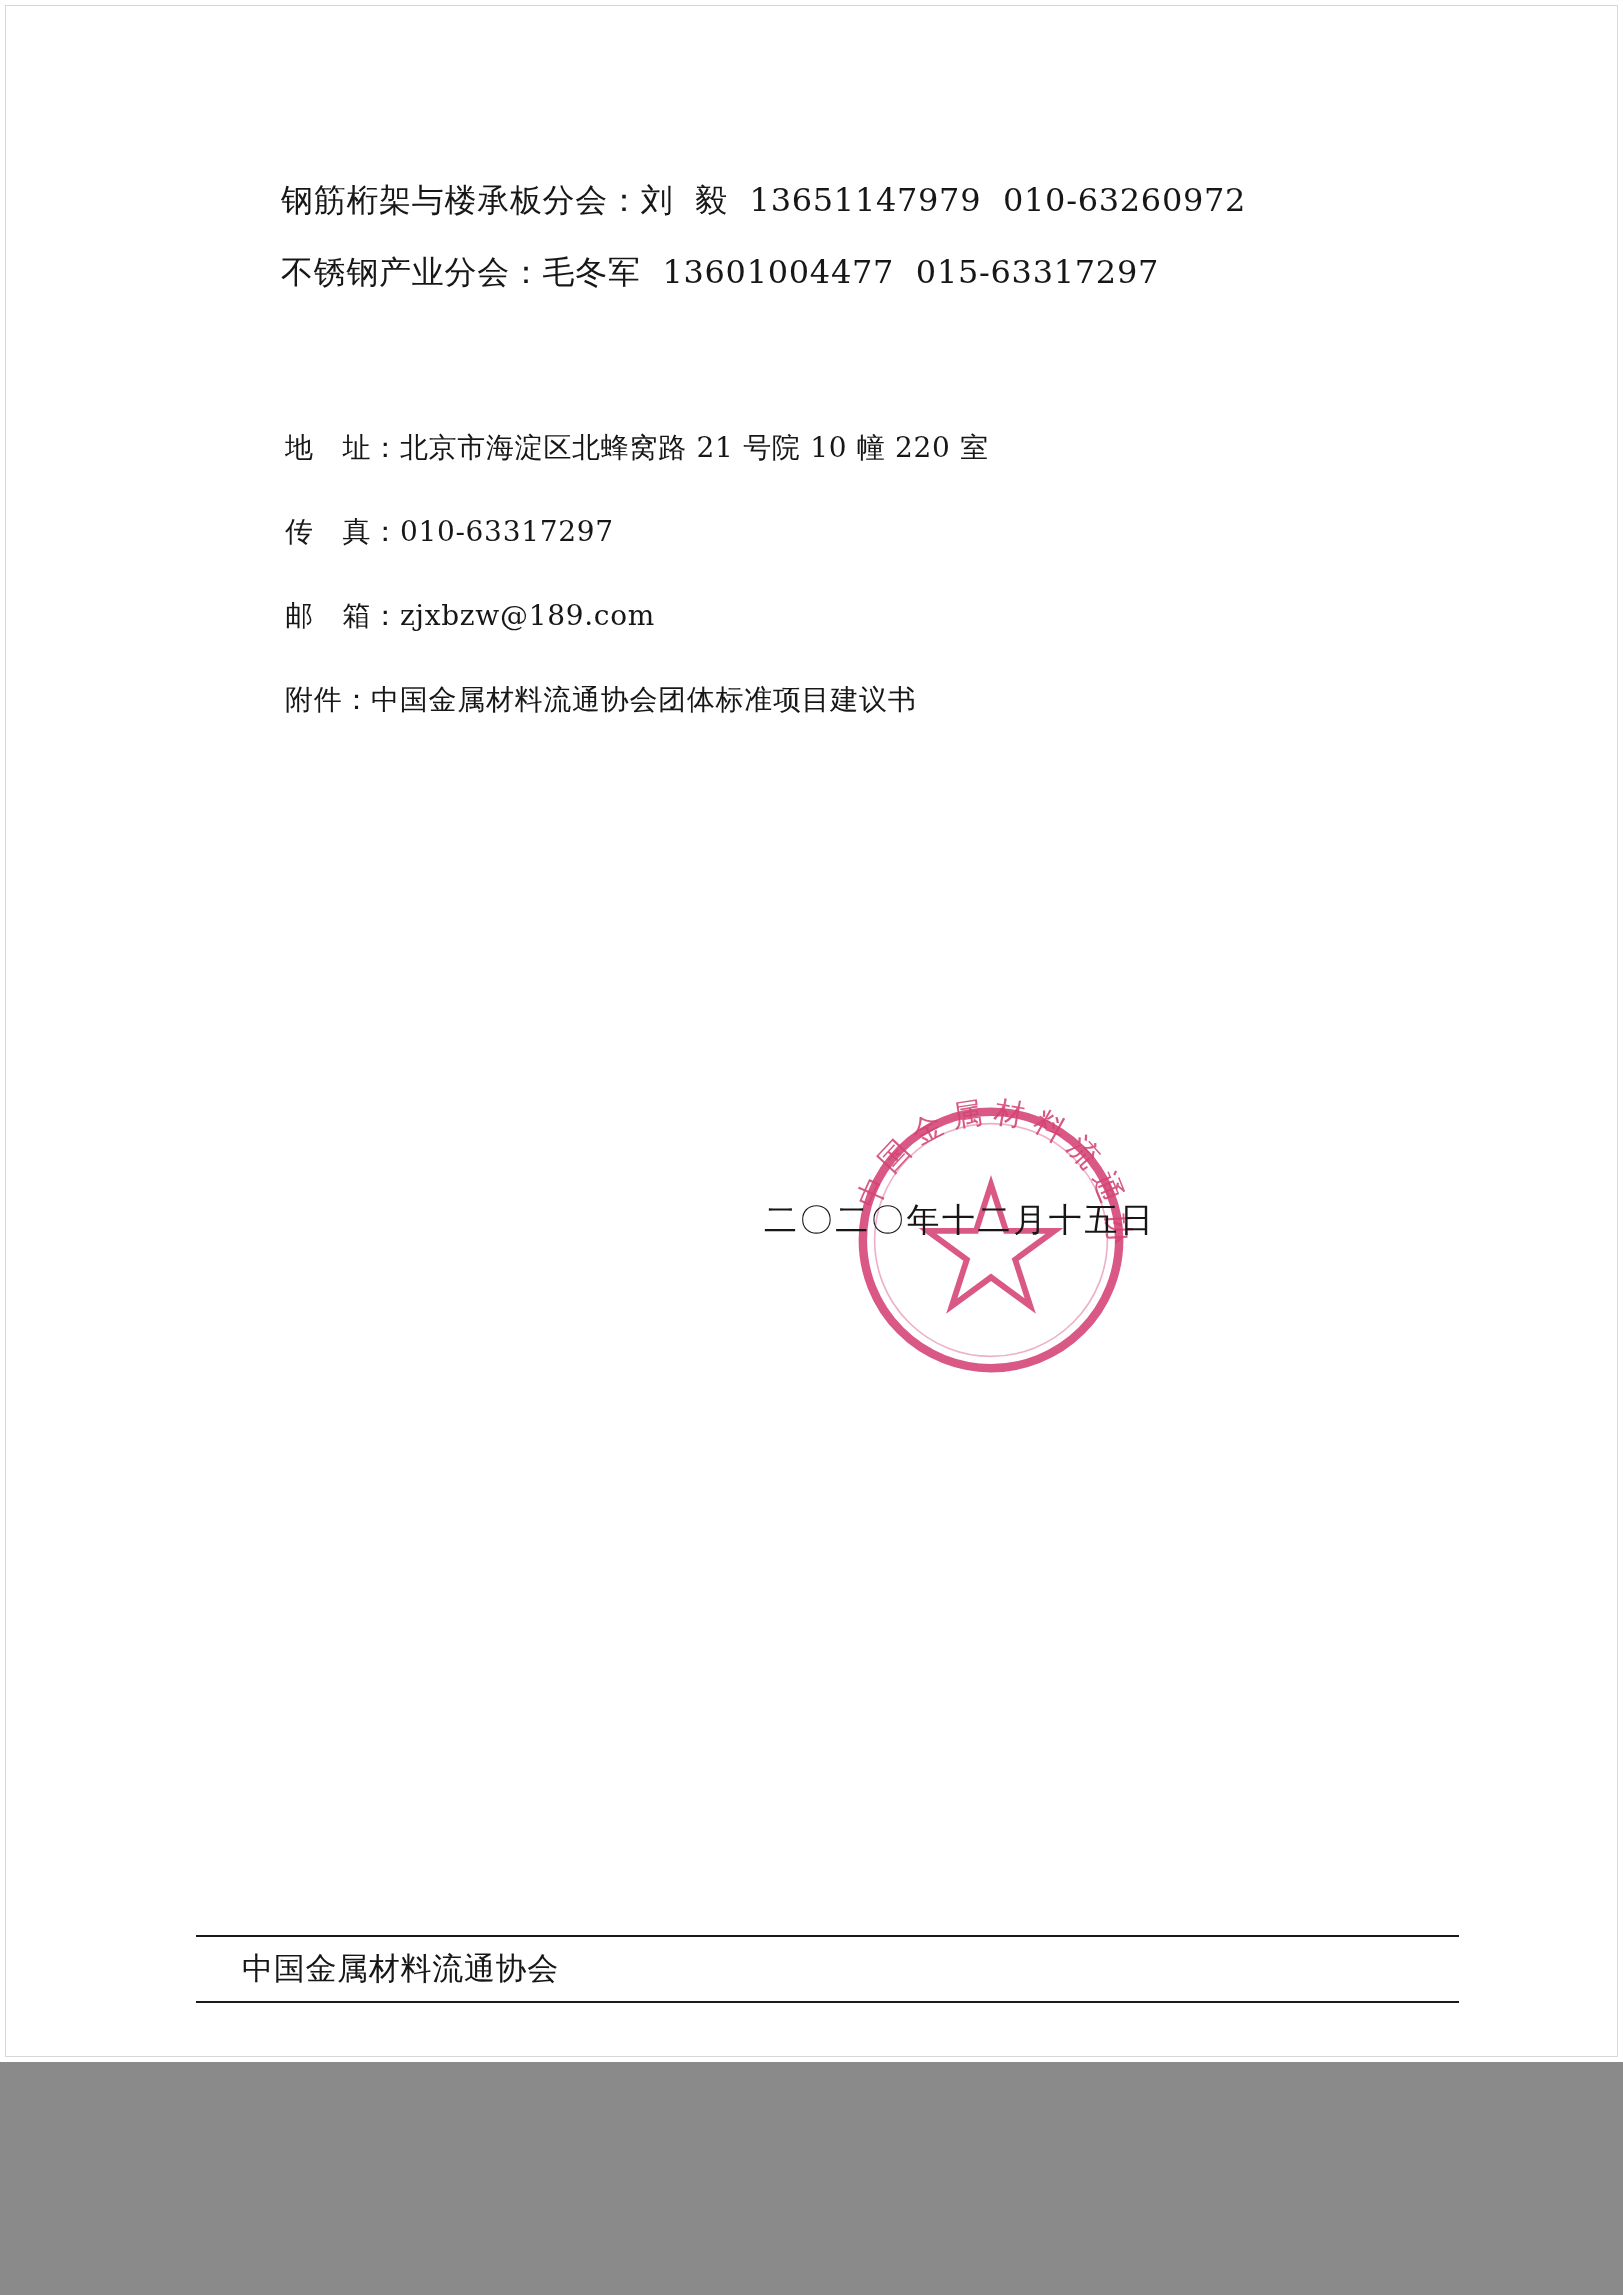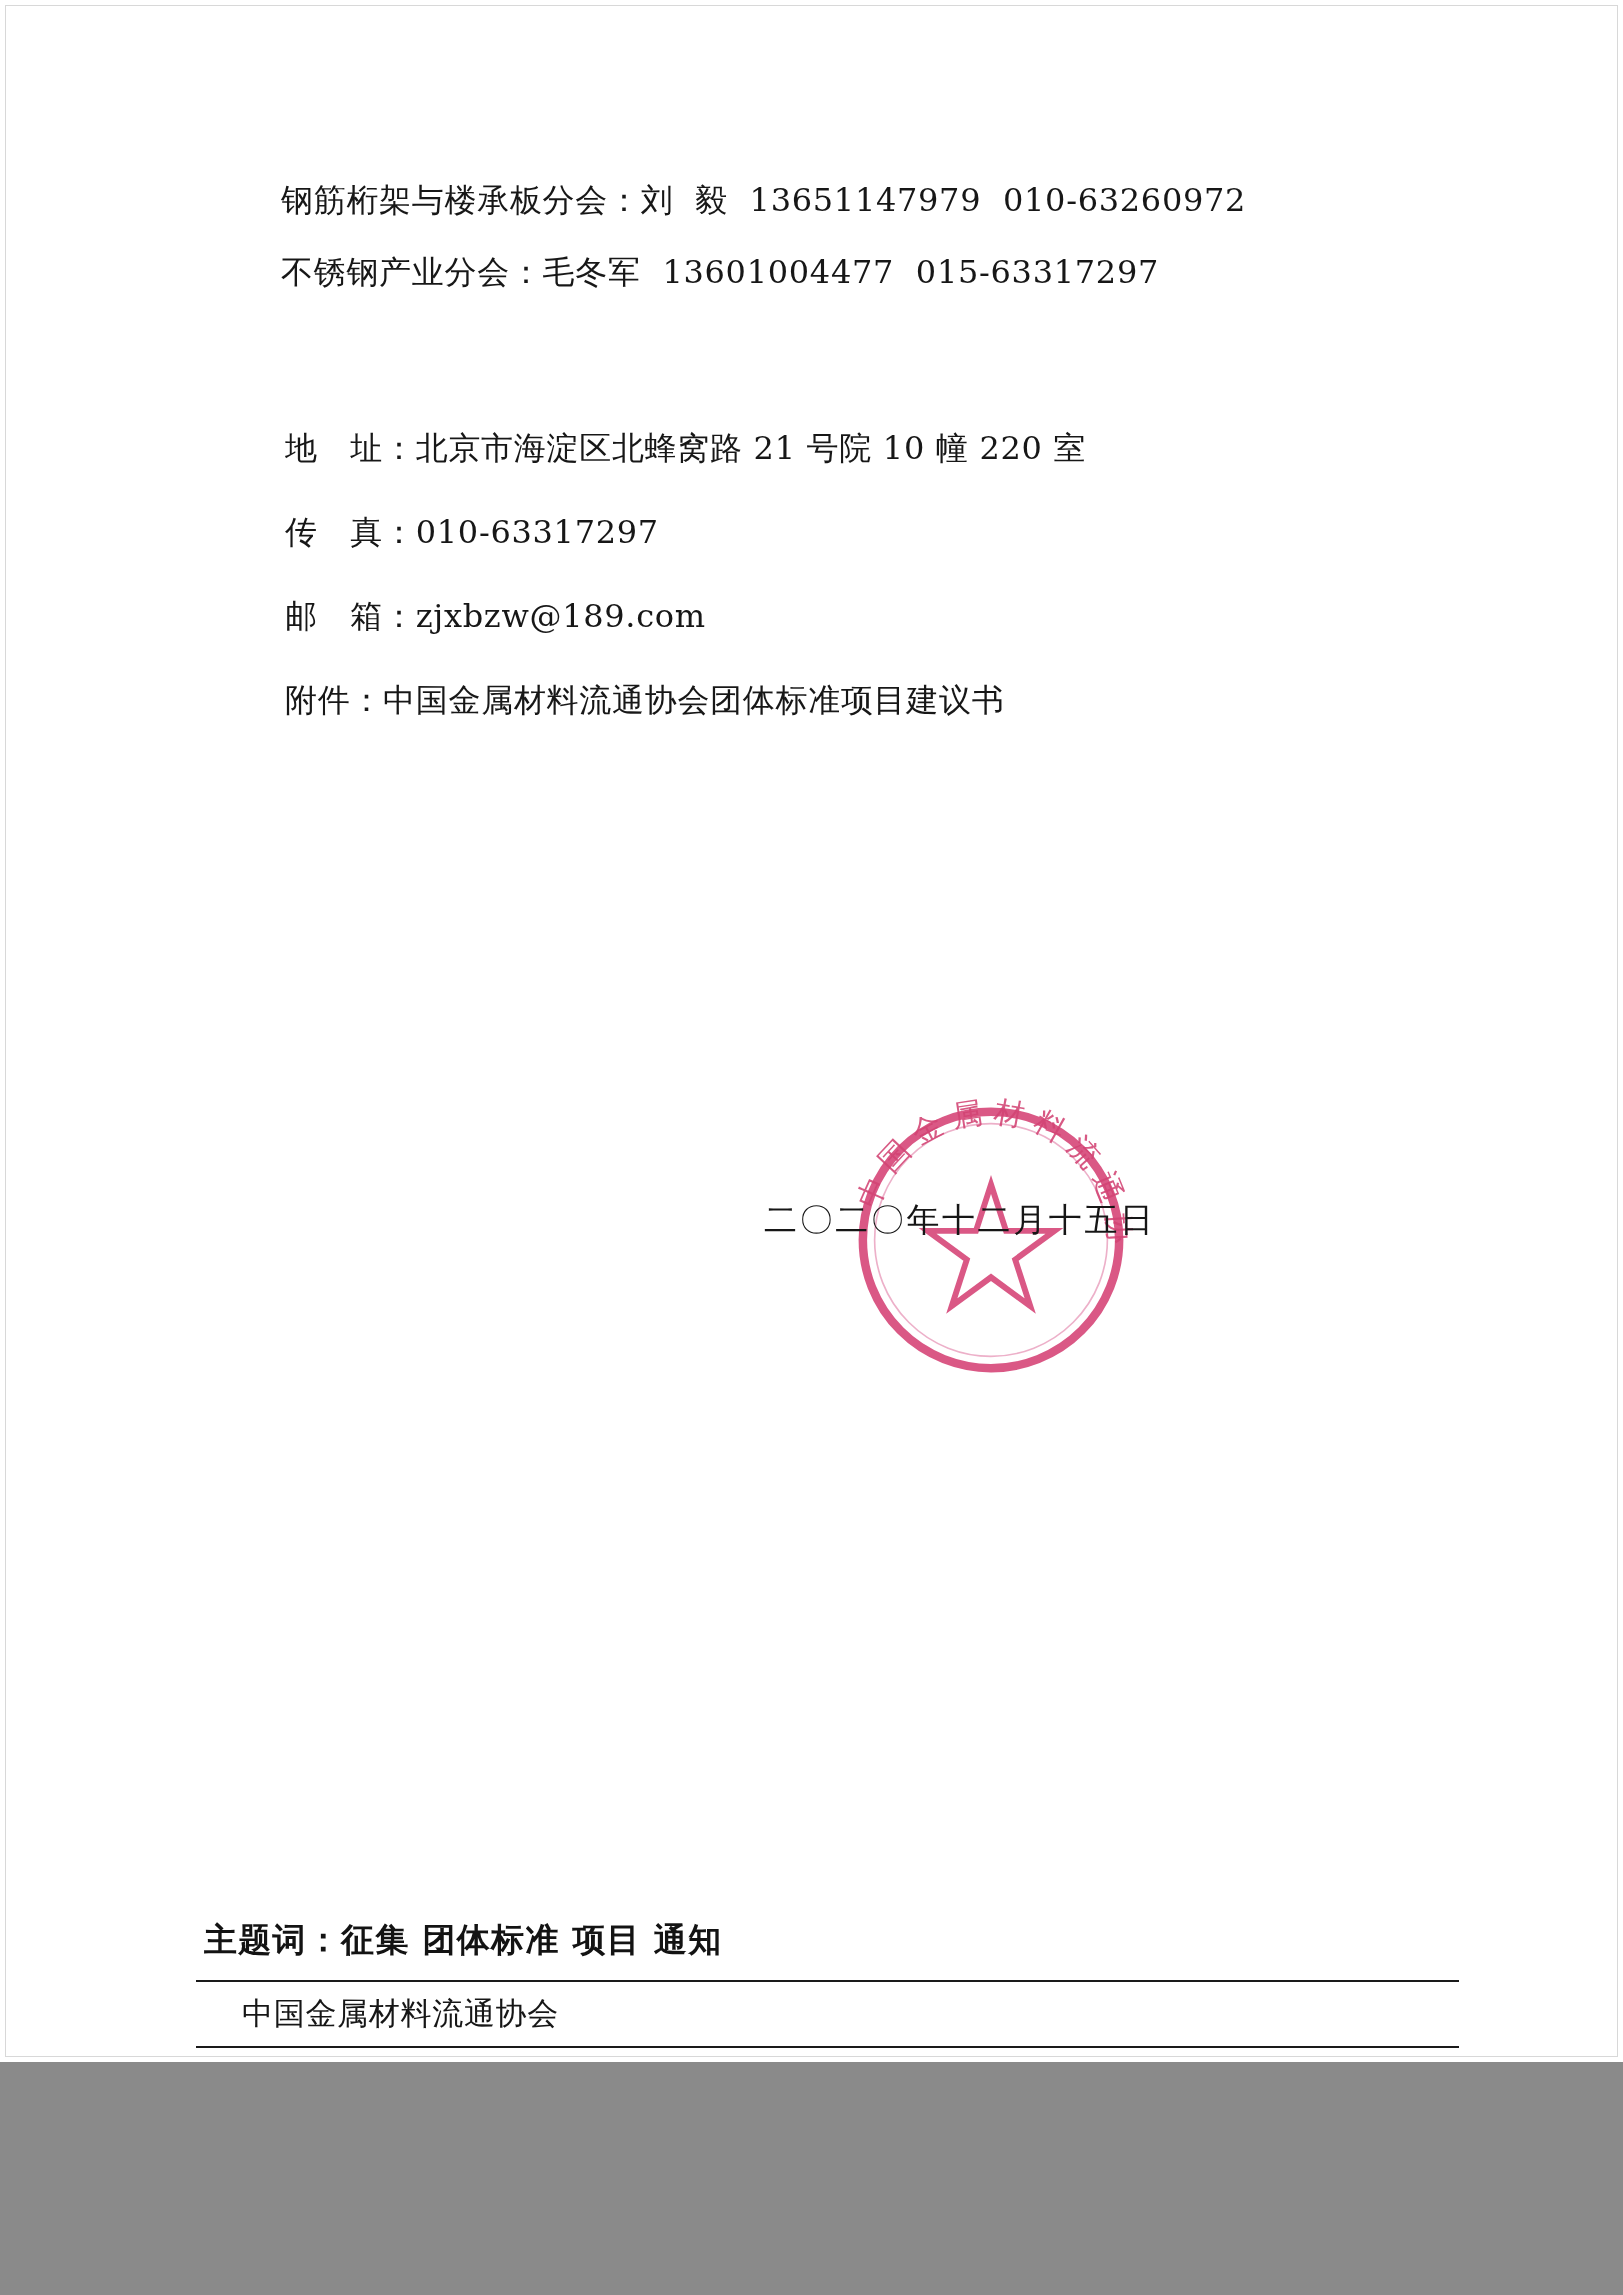--- a/index.html
+++ b/index.html
@@ -41,21 +41,21 @@
     width: 1244px;
   }
   .contacts .line { font-size: 32px; line-height: 72px; }
 
   .address-block {
     position: absolute;
     left: 285px;
     top: 406px;
     width: 1244px;
   }
-  .address-block .line { font-size: 32px; line-height: 84px; }
+  .address-block .line { font-size: 28px; line-height: 84px; }
 
   .date-line {
     position: absolute;
     left: 764px;
     top: 1198px;
     font-family: "DejaVu Serif", serif;
     font-size: 33px;
     letter-spacing: 2.6px;
     white-space: pre;
     color: #161616;
@@ -159,21 +159,20 @@
 
       <polygon points="260,175 283,246 357,246 297,290 320,361 260,317 200,361 223,290 163,246 237,246" fill="none" stroke="#d2356b" stroke-width="9" opacity="0.9"></polygon>
 
       <text font-family="DejaVu Sans, sans-serif" font-size="46" fill="#cf3468" opacity="0.88" letter-spacing="14">
         <textPath href="#sealArc" startOffset="8%">中国金属材料流通协会</textPath>
       </text>
     </svg>
   </div>
 
   <div class="footer">
-    <div class="subject-line"><span>主题词：</span><span>征集 团体标准 项目 通知</span></div>
     <div class="rule"></div>
     <div class="footer-row">
       <div class="cell">中国金属材料流通协会</div>
     </div>
     <div class="rule-bottom"></div>
   </div>
 
   <div class="page-number">4</div>
 </div>
 

